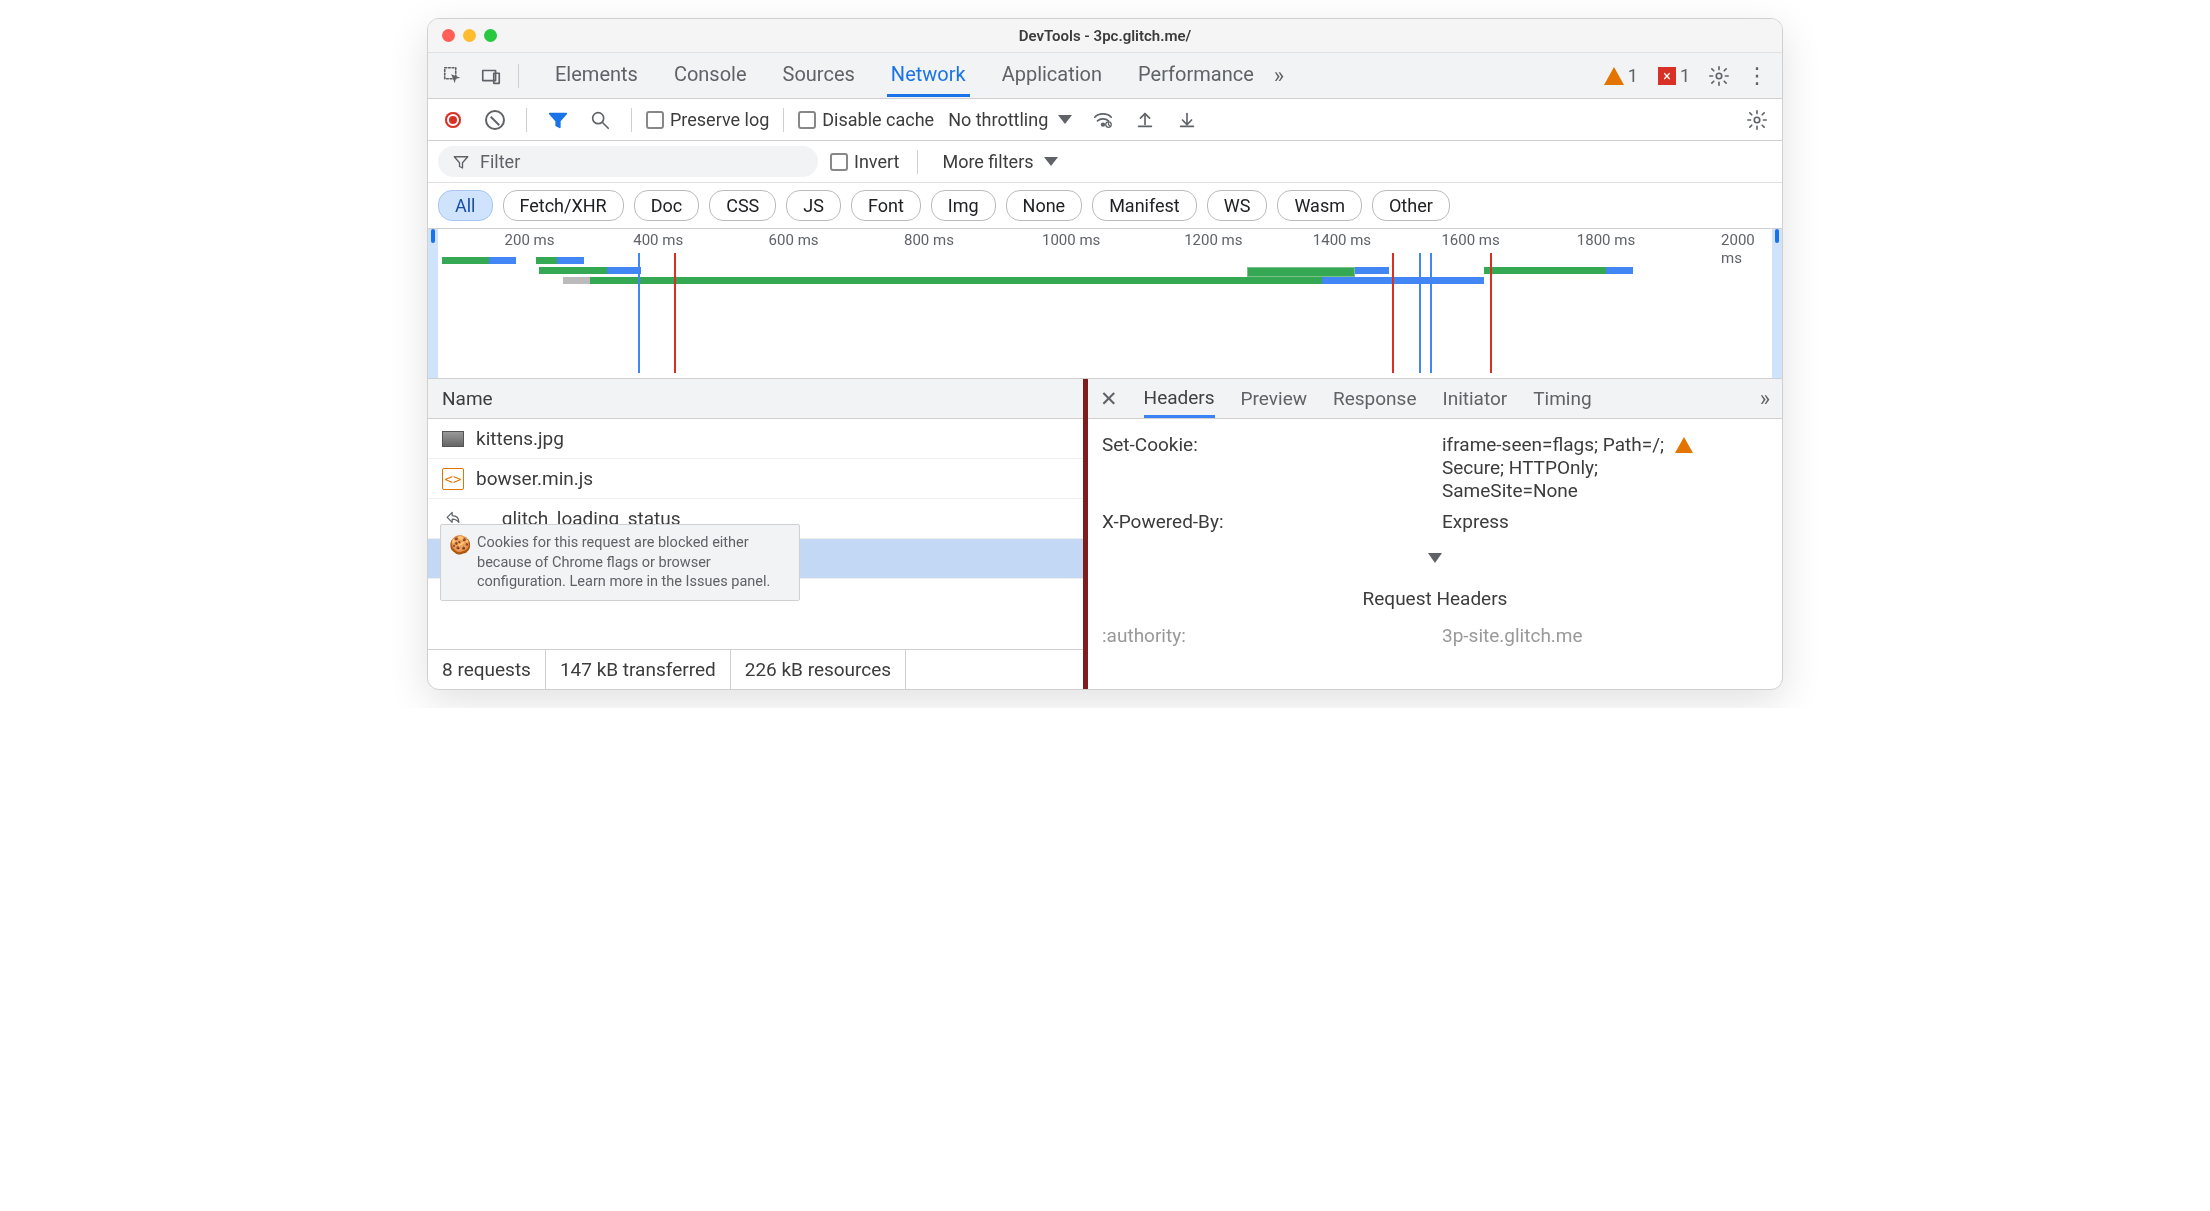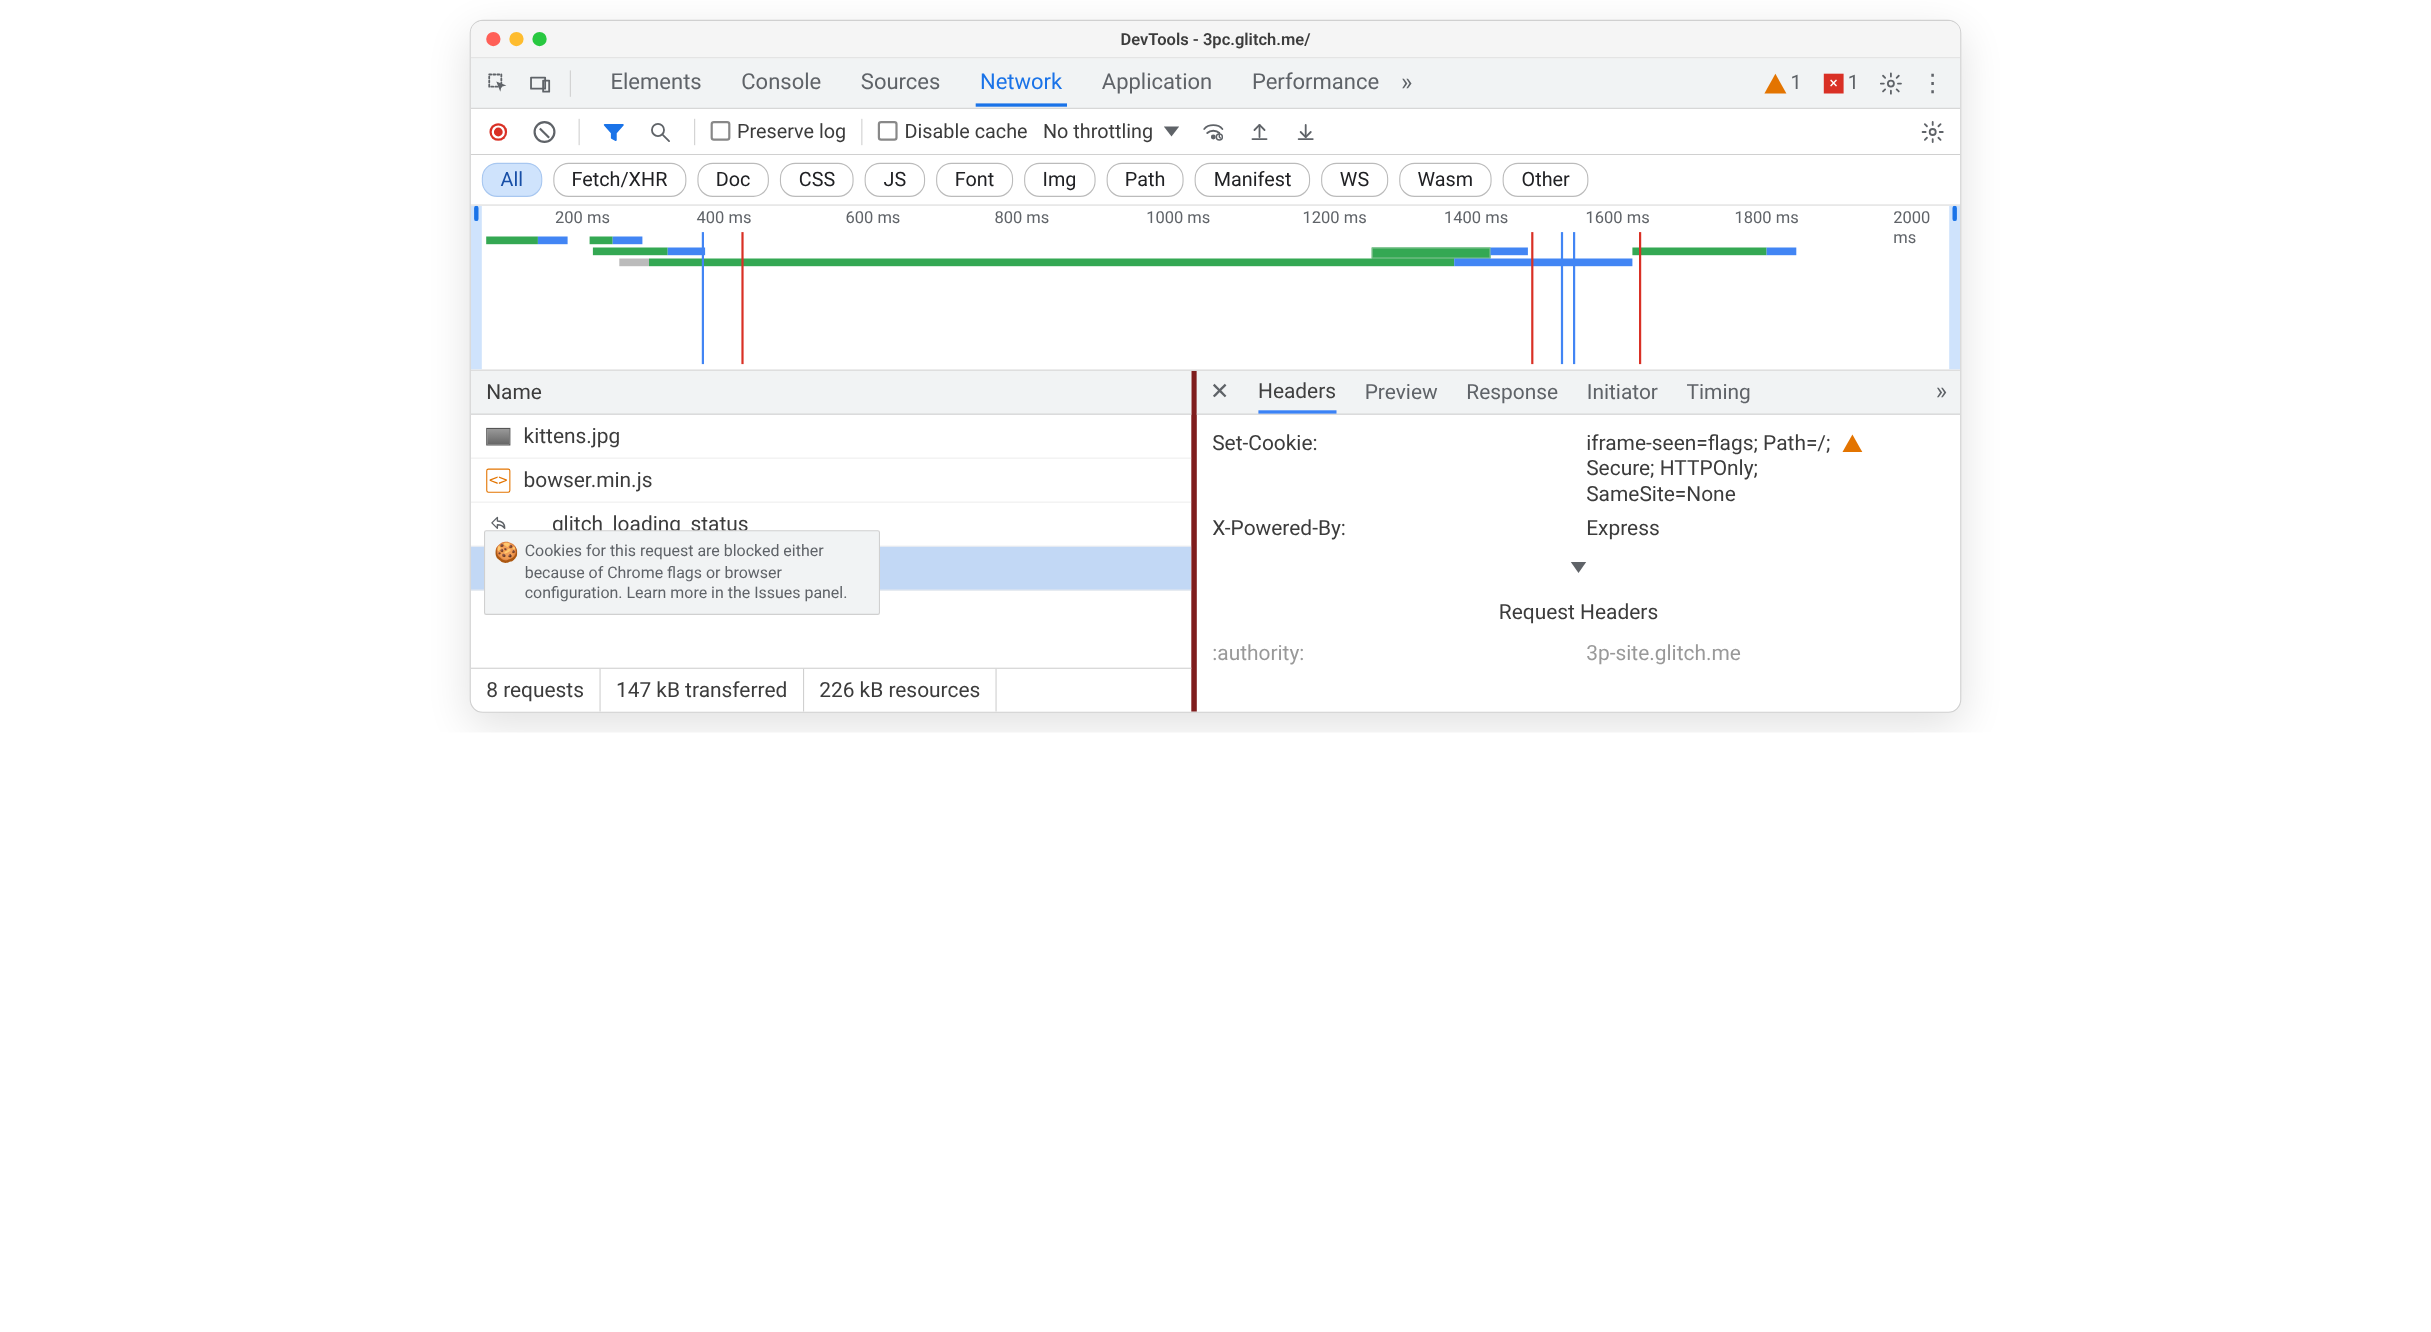--- a/index.html
+++ b/index.html
@@ -279,30 +279,46 @@
     </div>
     <div class="spacer"></div>
     <div class="iconbtn">
       <svg viewBox="0 0 24 24">
           <circle cx="12" cy="12" r="3"></circle>
           <path d="M12 2v3M12 19v3M4.2 4.2l2.1 2.1M17.7 17.7l2.1 2.1M2 12h3M19 12h3M4.2 19.8l2.1-2.1M17.7 6.3l2.1-2.1"></path>
         </svg>
     </div>
   </div>
 
+  <div class="filterrow">
+    <div class="filterpill">
+      <svg viewBox="0 0 24 24" style="width:18px;height:18px;">
+          <path d="M3 5 L21 5 L14 13 L14 20 L10 18 L10 13 Z"></path>
+        </svg>
+      <span>Filter</span>
+    </div>
+    <label class="lbl">
+      <span class="cb"></span><span>Invert</span>
+    </label>
+    <div class="vbar"></div>
+    <div class="sel">
+      <span>More filters</span>
+      <span class="chev"></span>
+    </div>
+  </div>
 
   <div class="typerow">
     <div class="typepill active">All</div>
     <div class="typepill">Fetch/XHR</div>
     <div class="typepill">Doc</div>
     <div class="typepill">CSS</div>
     <div class="typepill">JS</div>
     <div class="typepill">Font</div>
     <div class="typepill">Img</div>
-    <div class="typepill">Path</div>
+    <div class="typepill">None</div>
     <div class="typepill">Manifest</div>
     <div class="typepill">WS</div>
     <div class="typepill">Wasm</div>
     <div class="typepill">Other</div>
   </div>
 
   <div class="timeline">
     <div class="markerL"></div>
     <div class="markerR"></div>
     <div class="timeticks">

